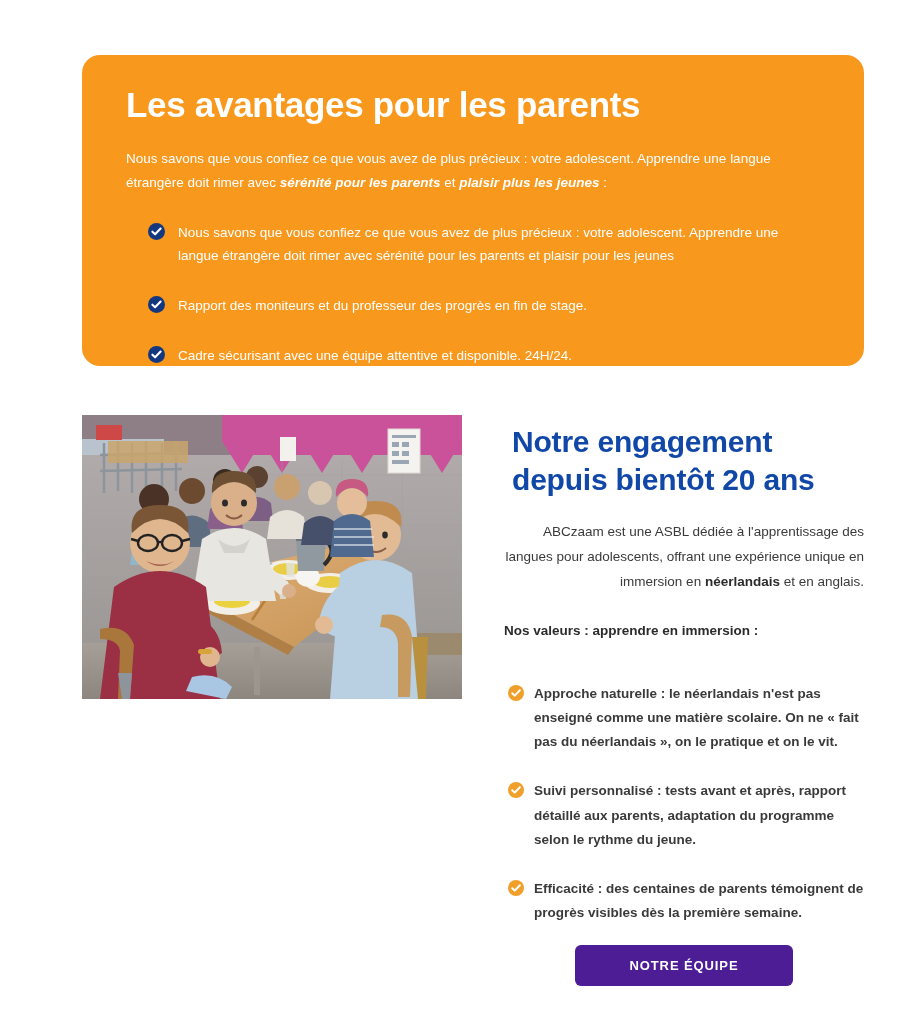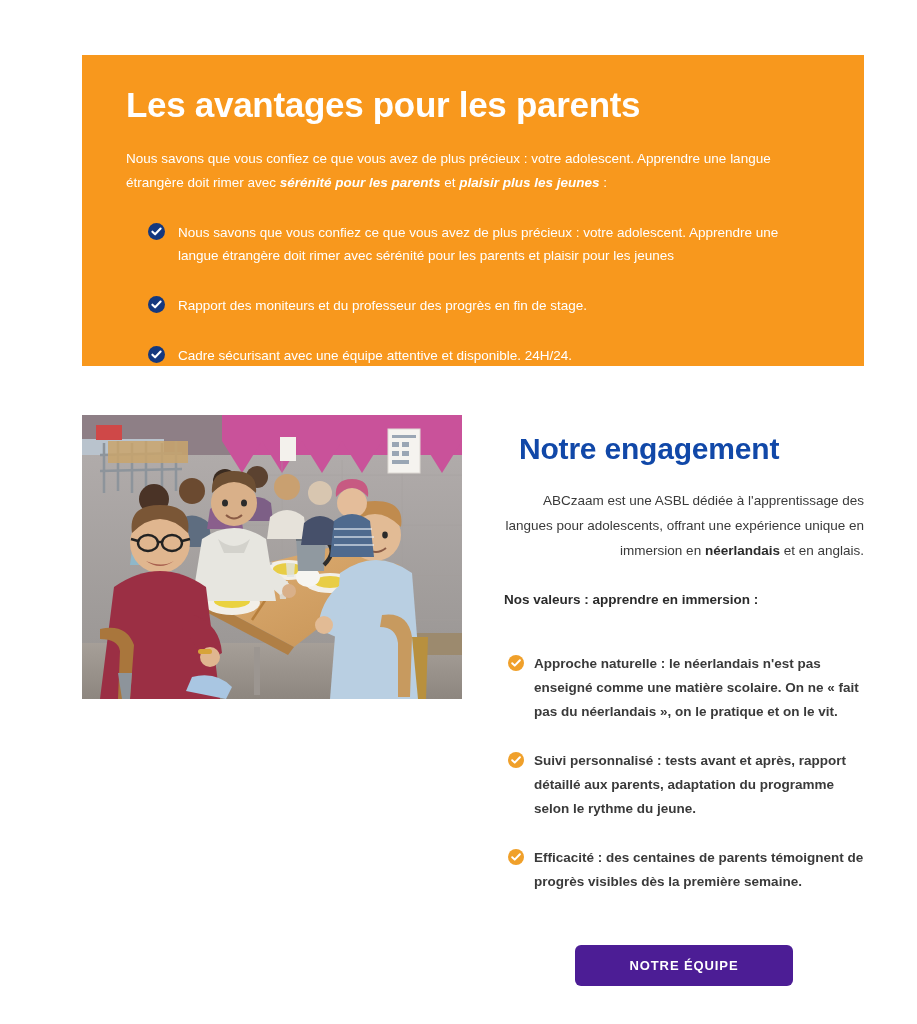--- a/index.html
+++ b/index.html
@@ -19,20 +19,21 @@
 
   
   .advantages-panel {
     position: absolute;
     left: 82px;
     top: 55px;
     width: 782px;
     height: 311px;
     background: #F8981D;
     padding: 30px 44px 0 44px;
+    border-radius: 18px;
   }
   .advantages-title {
     margin: 0;
     padding: 0;
     color: #ffffff;
     font-size: 35px;
     font-weight: bold;
     letter-spacing: -0.3px;
     line-height: 1.15;
   }
@@ -92,21 +93,21 @@
   }
   .photo-svg { display: block; width: 380px; height: 284px; }
 
   .engagement-col {
     position: absolute;
     left: 504px;
     top: 0;
     width: 360px;
   }
   .engagement-title {
-    margin: 15px;
+    margin: 8px;
     padding: 0;
     color: #1148A8;
     font-size: 30px;
     font-weight: bold;
     line-height: 1.26;
     letter-spacing: -0.2px;
   }
   .engagement-para {
     margin: 21px 0 1px 0;
     font-size: 13.5px;
@@ -345,20 +346,21 @@
       <path d="M300 200 q26 -4 30 22 l-2 60 l-12 0 l0 -54 q-2 -16 -18 -16 Z" fill="#c79a5f"></path>
       <path d="M18 214 q26 -6 34 16 l-4 54 l-12 0 l2 -48 q-2 -12 -20 -12 Z" fill="#a9763c"></path>
       <path d="M330 222 L346 222 L344 284 L336 284 Z" fill="#b8903e"></path>
       <path d="M36 258 L50 258 L48 284 L40 284 Z" fill="#8d949b"></path>
     </svg>
   </figure>
 
   <div class="engagement-col">
     <h2 class="engagement-title">
       <span>Notre engagement</span><br>
+      <span>depuis bientôt 20 ans</span>
     </h2>
 
     <p class="engagement-para"><span>ABCzaam est une ASBL dédiée à l'apprentissage des langues pour adolescents, offrant une expérience unique en immersion en </span><b>néerlandais</b><span> et en anglais.</span></p>
 
     <p class="engagement-values">Nos valeurs : apprendre en immersion :</p>
 
     <ul class="eng-list">
       <li class="eng-item">
         <span class="check-orange">
           <svg viewBox="0 0 16 16" width="16" height="16" aria-hidden="true">

